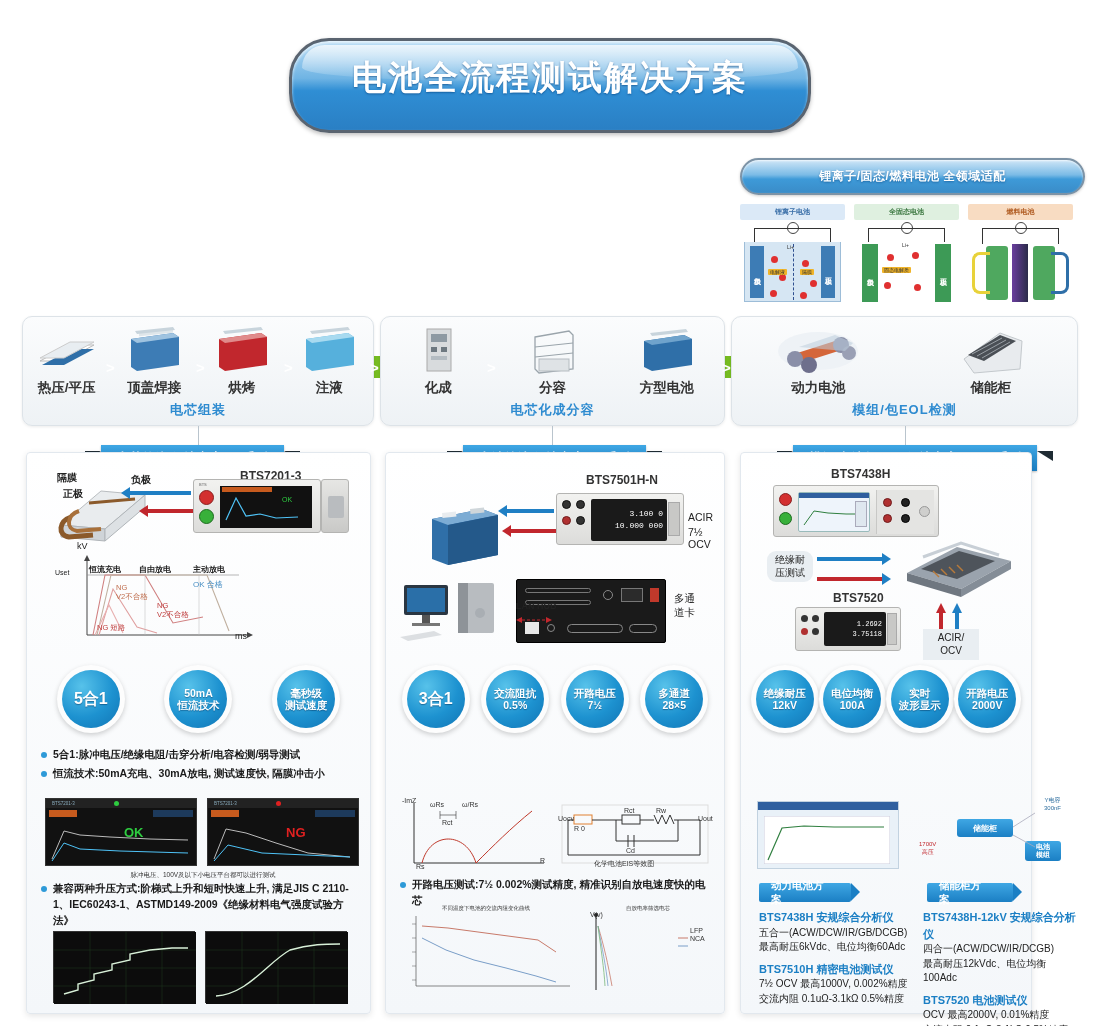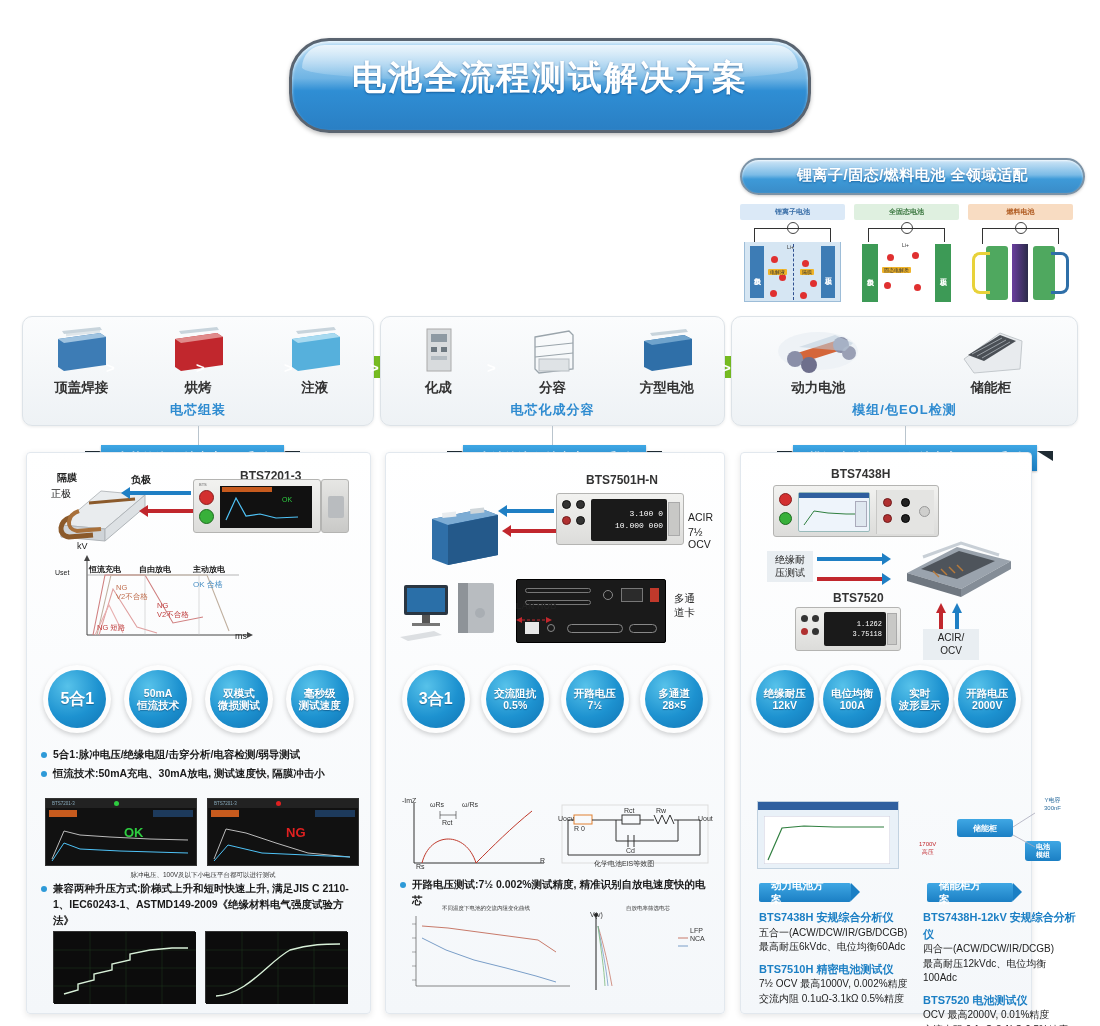--- a/index.html
+++ b/index.html
@@ -36,21 +36,21 @@
 
   
   .batt-types { position:absolute; left:740px; top:158px; width:345px; }
   .batt-pill {
     border-radius: 22px;
     background: linear-gradient(180deg,#cfe6f7 0%,#7bbbe6 45%,#3e9ad8 58%,#3a8cc8 100%);
     border: 2px solid #7d93a6;
     box-shadow: inset 0 1px 2px rgba(255,255,255,.7), 0 1px 3px rgba(0,0,0,.2);
     text-align:center; padding: 6px 10px 8px;
   }
-  .batt-pill-text { font-size: 15px; font-weight:bold; color:#fff; text-shadow:0 1px 2px rgba(0,60,120,.55); letter-spacing:.5px;}
+  .batt-pill-text { font-size: 12px; font-weight:bold; color:#fff; text-shadow:0 1px 2px rgba(0,60,120,.55); letter-spacing:.5px;}
   .batt-cells { display:flex; gap:9px; margin-top:9px; }
   .batt-cell { width:105px; }
   .bc-head { font-size:7px; text-align:center; padding:3px 0; border-radius:2px; font-weight:bold; }
   .bc-head.blue { background:#dbe9f7; color:#3a6fa8; }
   .bc-head.green { background:#dff0e0; color:#3f7a44; }
   .bc-head.orange { background:#f8dcc2; color:#b05c22; }
   .bc-body { height:80px; position:relative; margin-top:2px; }
   .bulb { position:absolute; left:50%; transform:translateX(-50%); top:0; width:12px; height:12px;
           border:1.5px solid #444; border-radius:50%; background:#fff; }
   .wire { position:absolute; border:1px solid #333; border-bottom:none; }
@@ -243,20 +243,30 @@
 
 <div class="proc-row">
   <div class="green-bar gb1"></div>
   <div class="green-bar gb2"></div>
 
   <div class="proc-box b1">
     <div class="proc-items">
       <div class="proc-item">
         <div class="proc-icon">
           <svg width="62" height="50" viewBox="0 0 62 50">
+              <polygon points="4,36 34,20 58,20 28,36" fill="#ffffff" stroke="#bbb"></polygon>
+              <polygon points="6,40 36,24 58,24 28,40" fill="#2f6fa8"></polygon>
+              <polygon points="4,33 34,17 58,17 28,33" fill="#e8edf1" stroke="#ccc"></polygon>
+            </svg>
+        </div>
+        <div class="proc-label">热压/平压</div>
+      </div>
+      <div class="proc-item">
+        <div class="proc-icon">
+          <svg width="62" height="50" viewBox="0 0 62 50">
               <polygon points="8,14 50,8 56,12 56,40 14,46 8,42" fill="#3d7cb5"></polygon>
               <polygon points="8,14 50,8 56,12 14,18" fill="#9fc3e0"></polygon>
               <rect x="16" y="9" width="34" height="4" fill="#dfe6ea" transform="skewY(-6)"></rect>
               <polygon points="12,6 50,2 52,5 14,9" fill="#c8d4dc"></polygon>
             </svg>
         </div>
         <div class="proc-label">顶盖焊接</div>
       </div>
       <div class="proc-item">
         <div class="proc-icon">
@@ -382,21 +392,21 @@
 
     <svg style="position:absolute; left:14px; top:6px;" width="120" height="85" viewBox="0 0 120 85">
       <path d="M12 52 L52 18 L96 22 L56 56 Z" fill="#e9ecee" stroke="#b9bdc0"></path>
       <path d="M12 52 L12 64 L56 68 L56 56 Z" fill="#cfd4d8" stroke="#b0b5b9"></path>
       <path d="M56 56 L96 22 L96 34 L56 68 Z" fill="#dde1e4" stroke="#b0b5b9"></path>
       <path d="M22 44 C10 48 8 62 20 64 L44 62" stroke="#8b5a2b" stroke-width="5" fill="none"></path>
       <path d="M30 38 C18 42 16 56 28 58 L52 56" stroke="#a8703a" stroke-width="4" fill="none"></path>
       <path d="M40 30 L86 26" stroke="#8b5a2b" stroke-width="3" fill="none"></path>
     </svg>
     <div class="lbl" style="left:22px; top:4px; font-weight:bold;">隔膜</div>
-    <div class="lbl" style="left:16px; top:20px; font-weight:normal;">正极</div>
+    <div class="lbl" style="left:28px; top:20px; font-weight:bold;">正极</div>
     <div class="lbl" style="left:96px; top:6px; font-weight:bold;">负极</div>
 
     <div class="arrow-bl" style="left:94px; top:24px; width:62px;"></div>
     <div class="arrow-r" style="left:112px; top:42px; width:48px;"></div>
 
     <div class="instr" style="left:158px; top:12px; width:128px; height:54px;">
       <div class="knob" style="left:5px; top:10px; width:15px; height:15px; background:#d32f2f; border:1px solid #8a1f1f;"></div>
       <div class="knob" style="left:5px; top:29px; width:15px; height:15px; background:#38b03a; border:1px solid #1d6c1f;"></div>
       <div style="position:absolute; left:5px; top:2px; font-size:4px; color:#666;">BTS</div>
       <div class="instr-screen" style="left:26px; top:6px; width:92px; height:42px;">
@@ -448,26 +458,20 @@
         </div>
       </div>
     <div class="bub-out">
         <div class="bub-in">
           <span>50mA</span>
           <span>恒流技术</span>
         </div>
       </div>
     <div class="bub-out">
         <div class="bub-in">
-          <span>双模式</span>
-          <span>微损测试</span>
-        </div>
-      </div>
-    <div class="bub-out">
-        <div class="bub-in">
           <span>毫秒级</span>
           <span>测试速度</span>
         </div>
       </div>
   </div>
 
   <div class="bullets" style="top:294px;">
     <div class="bullet">
         <span class="dot"></span>
         <span>5合1:脉冲电压/绝缘电阻/击穿分析/电容检测/弱导测试</span>
@@ -746,33 +750,33 @@
       <polygon points="22,30 60,12 96,22 58,40" fill="#4e545b"></polygon>
       <g stroke="#b87a3a" stroke-width="1.4">
           <line x1="34" y1="32" x2="40" y2="38"></line>
           <line x1="42" y1="30" x2="48" y2="36"></line>
           <line x1="50" y1="28" x2="56" y2="34"></line>
           <line x1="58" y1="26" x2="64" y2="32"></line>
         </g>
       <path d="M24 18 L62 4 L100 16" stroke="#c8cfd6" stroke-width="3" fill="none"></path>
     </svg>
 
-    <div class="lbl-box" style="left:18px; top:84px; width:46px; white-space:pre-line;">绝缘耐
+    <div class="lbl-box" style="left:18px; top:84px; width:46px; white-space:pre-line;border-radius:9px;">绝缘耐
 压测试</div>
     <div class="arrow-b" style="left:68px; top:90px; width:66px;"></div>
     <div class="arrow-b" style="left:68px; top:110px; width:66px; background:#c1272d;"></div>
 
     <div class="dev-name" style="left:84px; top:124px;">BTS7520</div>
     <div class="instr" style="left:46px; top:140px; width:106px; height:44px;">
       <div class="knob" style="left:5px; top:7px; width:7px; height:7px; background:#333;"></div>
       <div class="knob" style="left:16px; top:7px; width:7px; height:7px; background:#333;"></div>
       <div class="knob" style="left:5px; top:20px; width:7px; height:7px; background:#b03030;"></div>
       <div class="knob" style="left:16px; top:20px; width:7px; height:7px; background:#333;"></div>
       <div class="instr-screen" style="left:28px; top:4px; width:62px; height:34px;">
-        <div style="position:absolute; right:4px; top:8px; color:#fff; font-size:7px; font-family:'Liberation Mono',monospace;">1.1262</div>
+        <div style="position:absolute; right:4px; top:8px; color:#fff; font-size:7px; font-family:'Liberation Mono',monospace;">1.2692</div>
         <div style="position:absolute; right:4px; top:18px; color:#fff; font-size:7px; font-family:'Liberation Mono',monospace;">3.75118</div>
       </div>
       <div style="position:absolute; right:3px; top:5px; width:10px; height:32px; background:#c8c8c6; border:1px solid #aaa;"></div>
     </div>
 
     <svg style="position:absolute; left:184px; top:136px;" width="34" height="30" viewBox="0 0 34 30">
       <line x1="8" y1="30" x2="8" y2="8" stroke="#c1272d" stroke-width="4"></line>
         <polygon points="8,0 3,10 13,10" fill="#c1272d"></polygon>
       <line x1="24" y1="30" x2="24" y2="8" stroke="#1f7fc4" stroke-width="4"></line>
         <polygon points="24,0 19,10 29,10" fill="#1f7fc4"></polygon>

